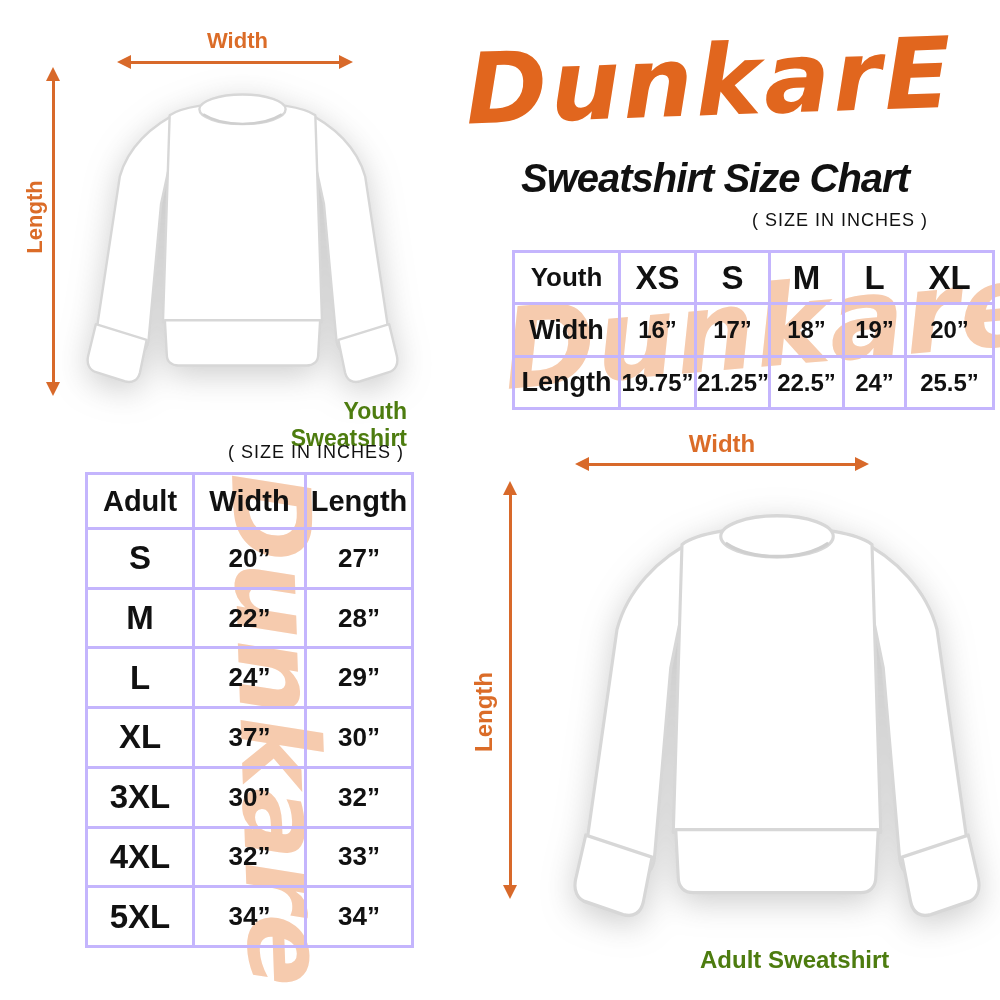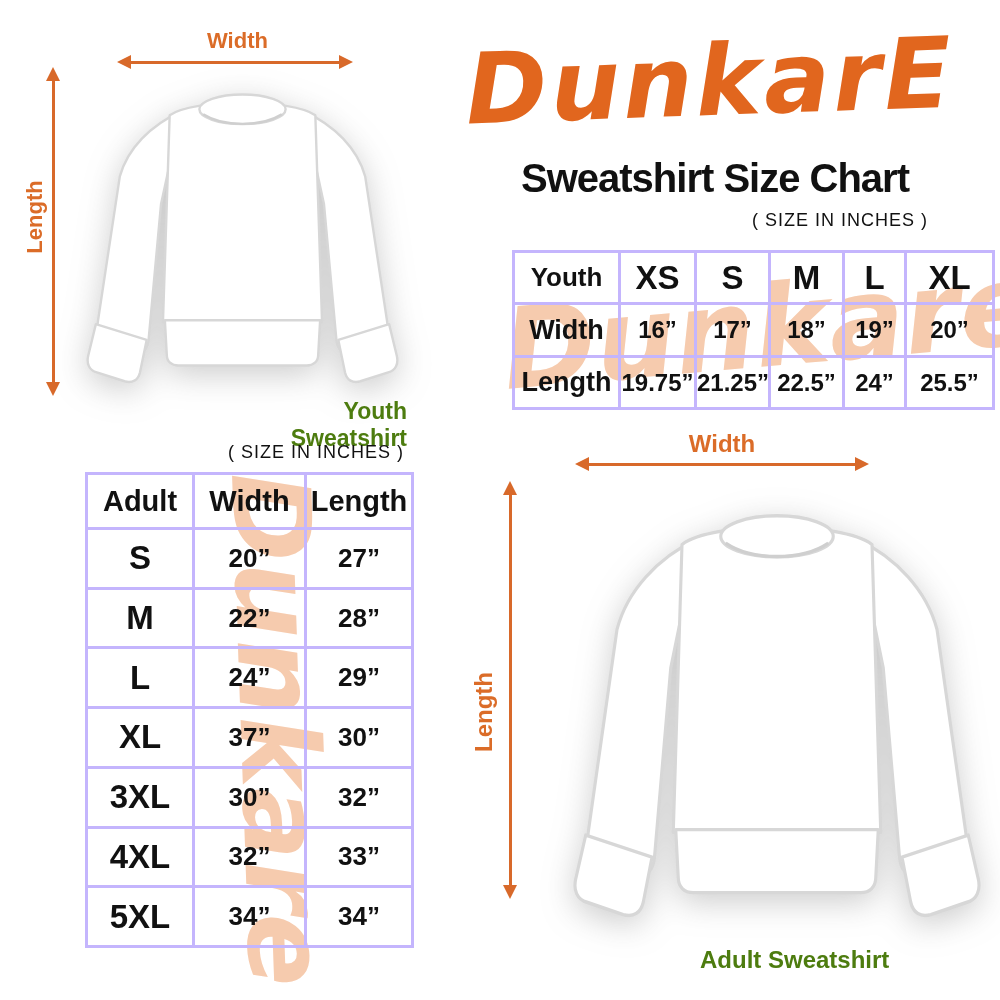--- a/index.html
+++ b/index.html
@@ -18,21 +18,21 @@
     border-left:7px solid transparent;border-right:7px solid transparent;}
   .varrow::before{top:-13px;border-bottom:14px solid #d8692a;}
   .varrow::after{bottom:-13px;border-top:14px solid #d8692a;}
   .dim-label{position:absolute;color:#db6c28;font-weight:bold;}
   .dim-label.vert{transform:rotate(-90deg);transform-origin:center center;}
   
   .logo{position:absolute;left:425px;top:6px;width:570px;height:150px;line-height:150px;
     text-align:center;font-family:"DejaVu Sans", sans-serif;font-style:italic;font-weight:bold;
     font-size:98px;color:#e1661e;letter-spacing:3px;transform:rotate(-2deg);}
   .chart-title{position:absolute;left:440px;top:156px;width:550px;text-align:center;
-    font-size:40px;font-weight:bold;letter-spacing:-1px;}
+    font-size:40px;font-weight:bold;letter-spacing:-1px;font-style:italic;}
   .units-note{position:absolute;font-size:18px;font-weight:normal;letter-spacing:1px;}
   .units-note.top{right:72px;top:210px;}
   .units-note.adult{right:596px;top:442px;}
   
   .table-wrap{position:absolute;}
   .size-table{border-collapse:collapse;table-layout:fixed;background:transparent;
     position:relative;z-index:1;}
   .size-table td{border:3px solid #c4b5fd;text-align:center;vertical-align:middle;
     padding:0;color:#111;font-weight:bold;}
   .yt-corner{font-size:26px;}

